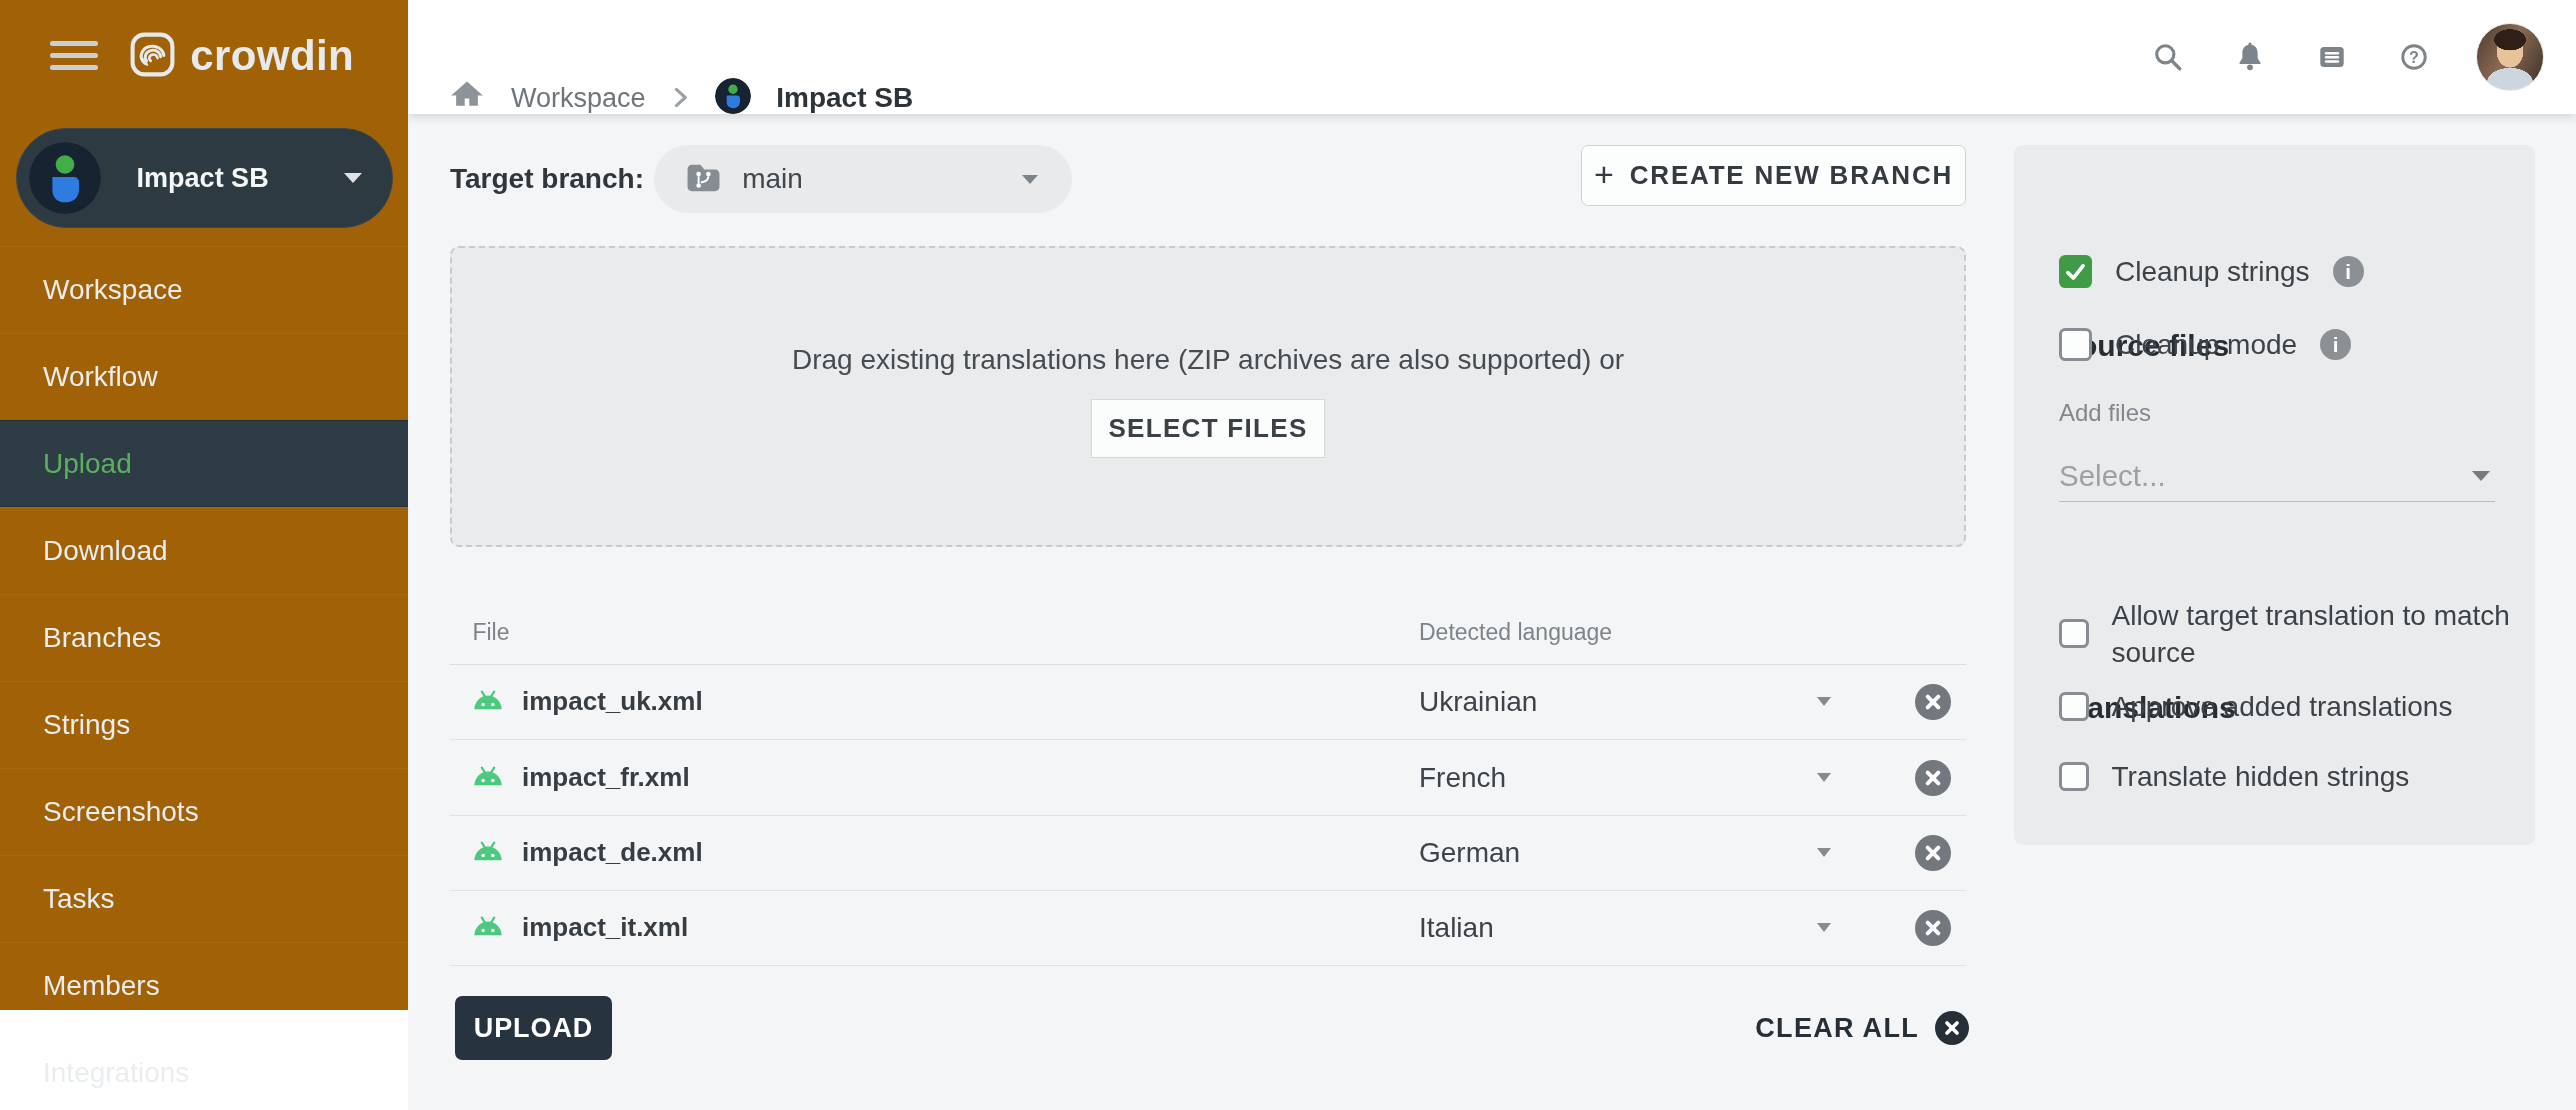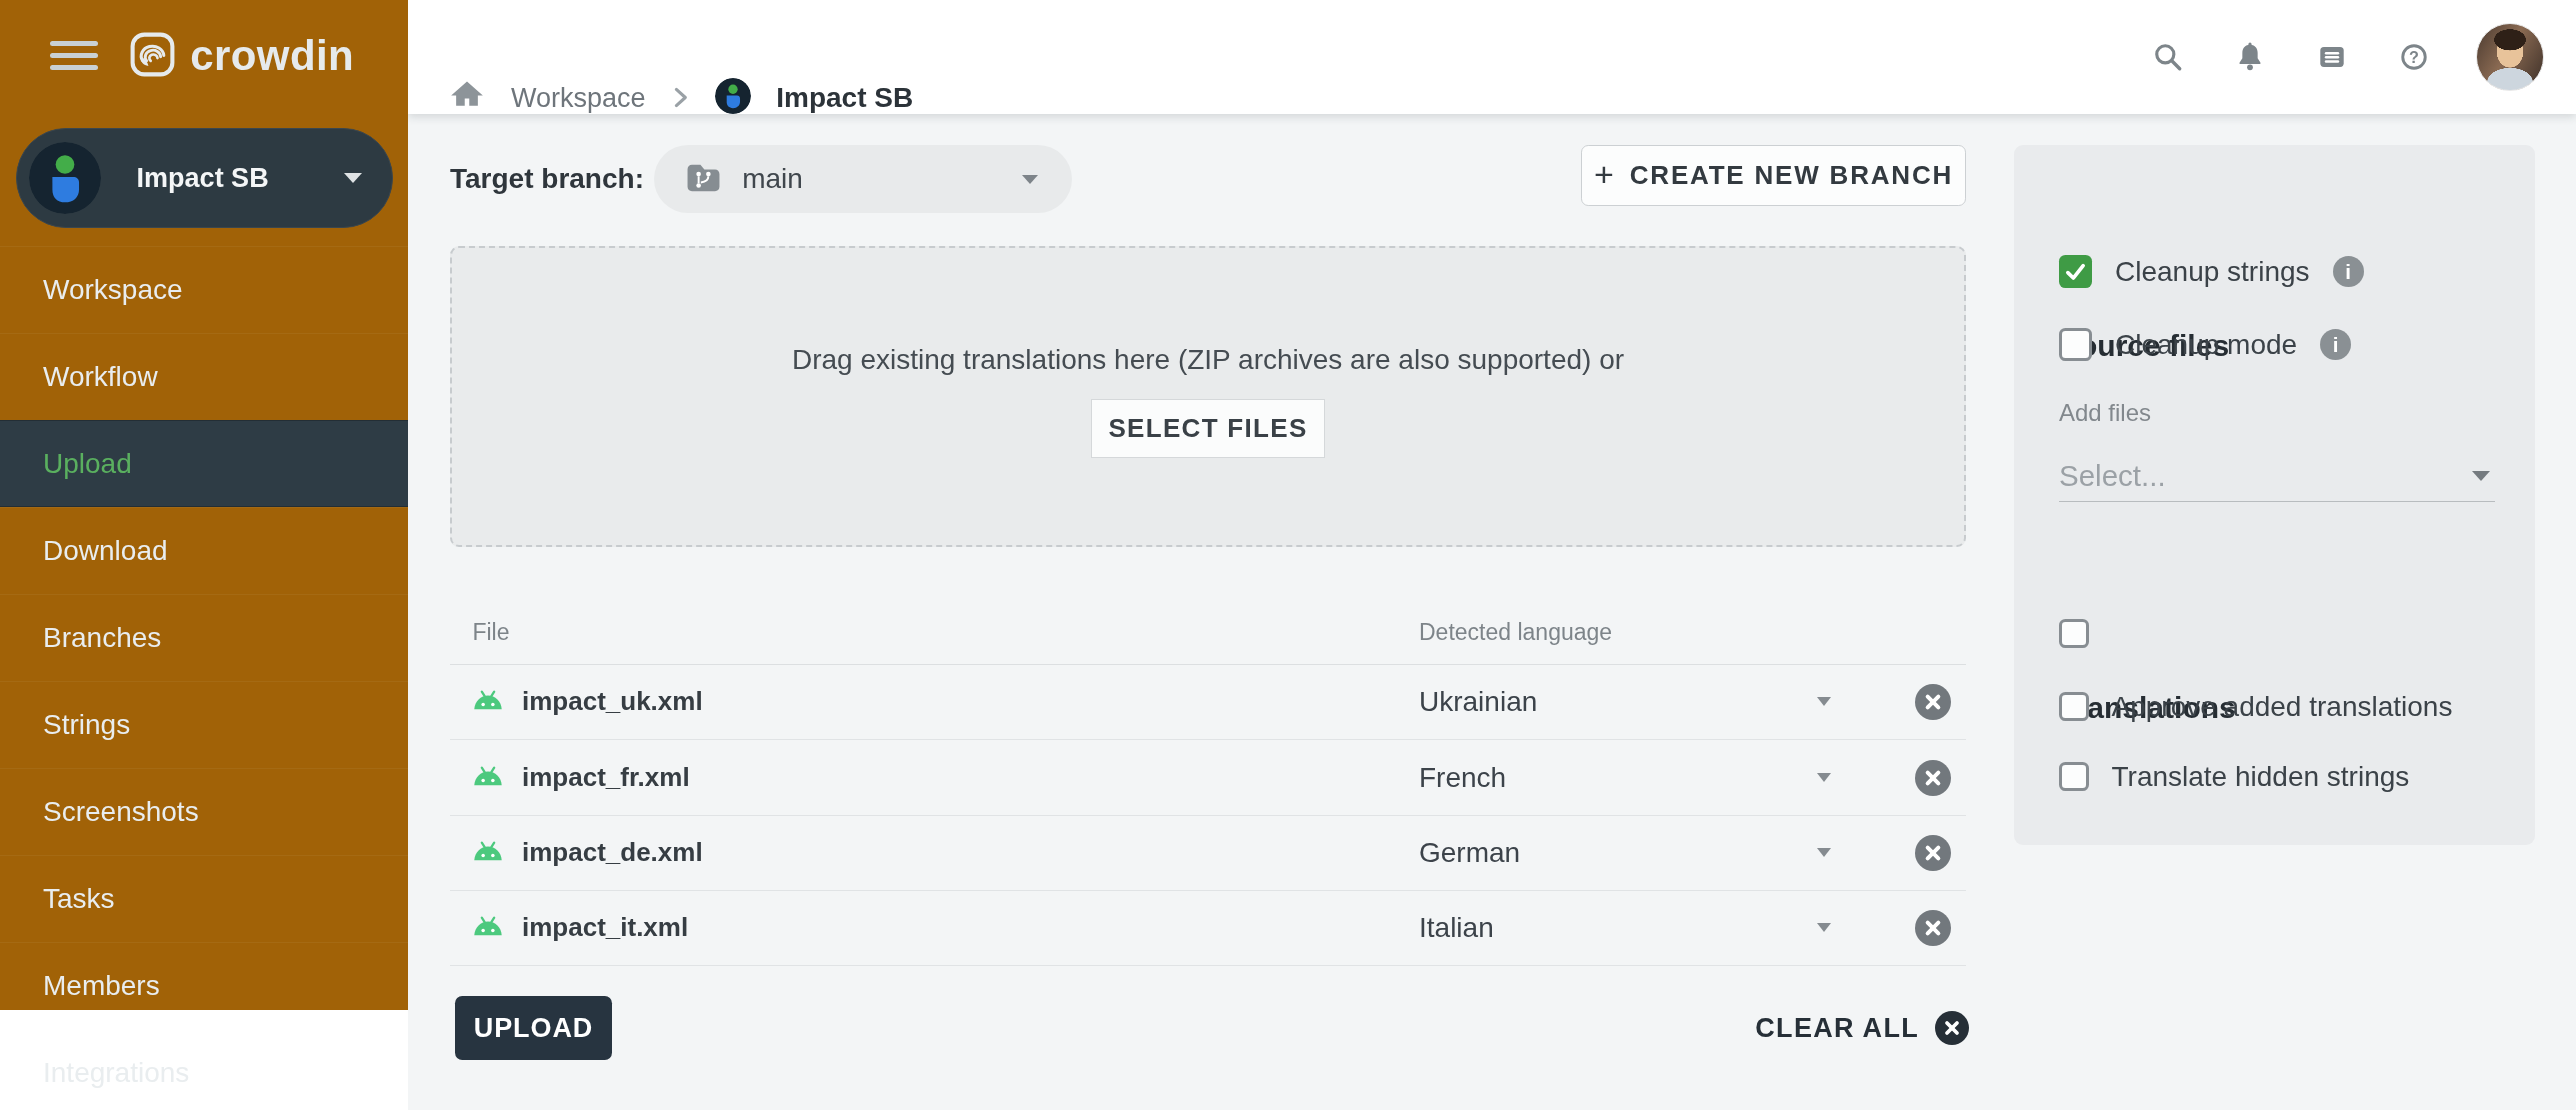--- a/index.html
+++ b/index.html
@@ -329,20 +329,21 @@
 
   <div class="select-box">
     <span class="ph">Select...</span>
     <span class="dd-caret"></span>
   </div>
 
   <div class="title" style="top:546px">Translations</div>
 
   <div class="t-row" style="top:449px;height:79px">
     <span class="cb un small"></span>
+    <span class="t-label">Allow target translation to match source</span>
   </div>
   <div class="t-row" style="top:538px;height:47px">
     <span class="cb un small"></span>
     <span class="t-label">Approve added translations</span>
   </div>
   <div class="t-row" style="top:608px;height:47px">
     <span class="cb un small"></span>
     <span class="t-label">Translate hidden strings</span>
   </div>
 </aside>

